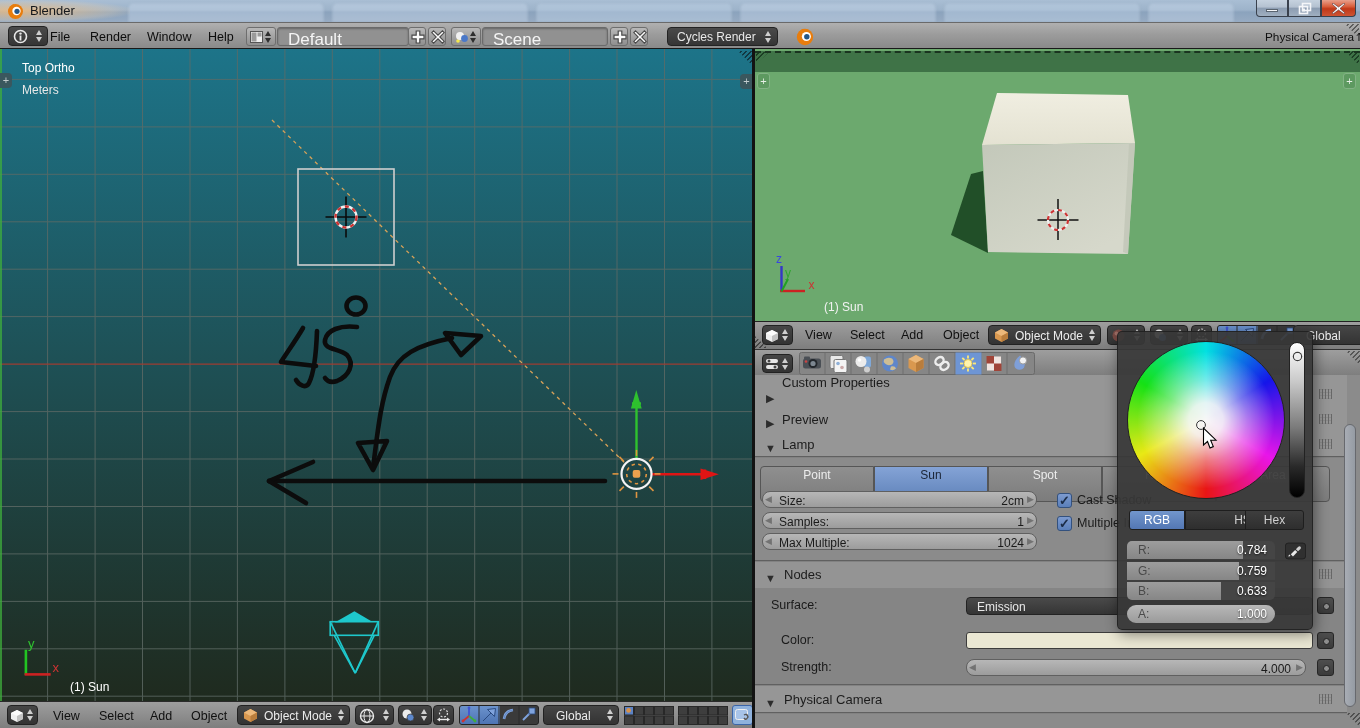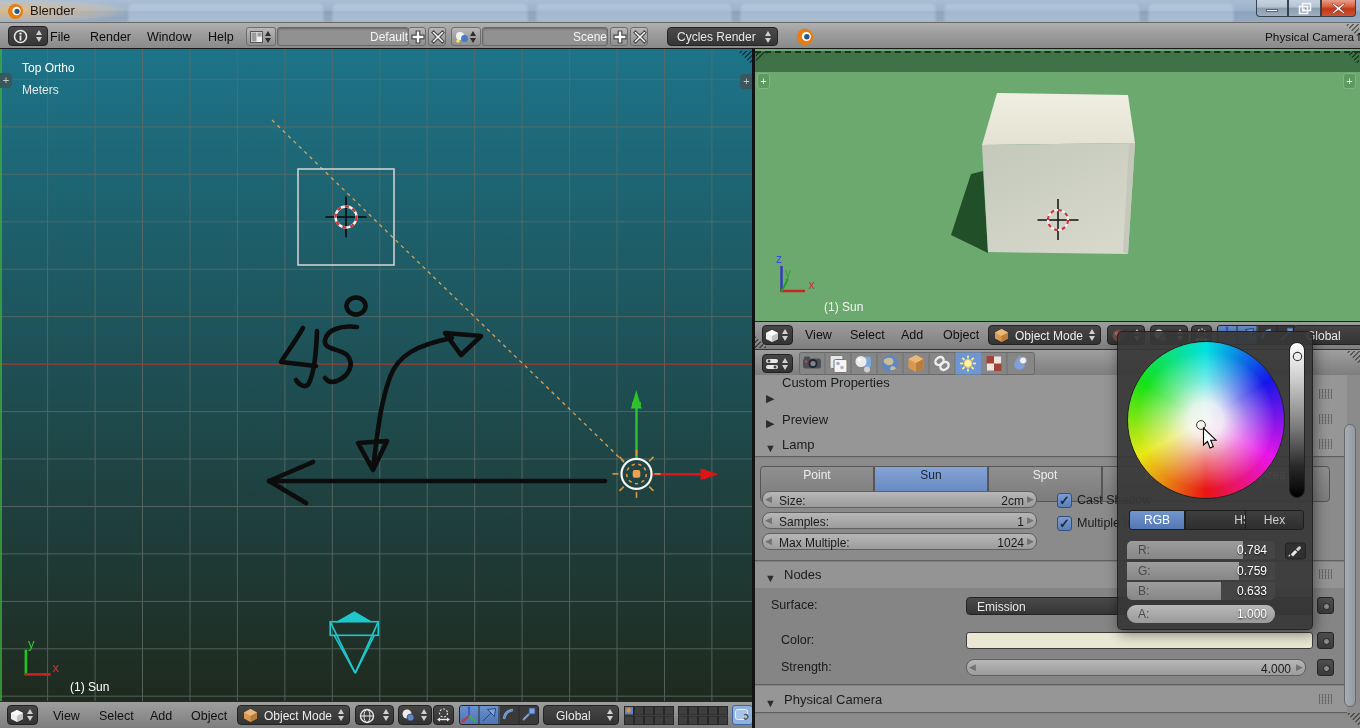--- a/index.html
+++ b/index.html
@@ -24,21 +24,21 @@
  background:linear-gradient(180deg,#e8a08c 0%,#d95f3d 40%,#c03818 55%,#cd5434 100%);}
 
 
 #menubar{left:0;top:22px;width:1360px;height:27px;
  background:linear-gradient(180deg,#b0b0b0 0%,#9c9c9c 45%,#8a8a8a 100%);
  border-top:1px solid #6a6a6a;border-bottom:1px solid #191919;}
 .mtxt{font-size:12.5px;color:#0d0d0d;top:7px;}
 .dpill{background:linear-gradient(180deg,#4a4a4a,#353535);border:1px solid #232323;
  border-radius:4px;color:#e8e8e8;font-size:12px;}
 .lfield{background:#919191;border:1px solid #6a6a6a;
- border-radius:3px;color:#f4f4f4;font-size:12px;box-shadow:inset 0 1px 2px rgba(0,0,0,0.3);text-align:right;}
+ border-radius:3px;color:#f4f4f4;font-size:17px;box-shadow:inset 0 1px 2px rgba(0,0,0,0.3);}
 .lbtn{background:linear-gradient(180deg,#b8b8b8,#8f8f8f);border:1px solid #6e6e6e;
  border-radius:3px;color:#222;}
 #vertext{font-size:11.4px;color:#d2d2d2;white-space:nowrap;}
 #phystext{font-size:11.8px;color:#101010;white-space:nowrap;}
 
 
 .hdr{background:linear-gradient(180deg,#9e9e9e 0%,#8e8e8e 50%,#7e7e7e 100%);
  border-top:1px solid #b8b8b8;}
 .htxt{font-size:12.5px;color:#101010;}
 .hpill{background:linear-gradient(180deg,#464646,#333333);border:1px solid #222;

